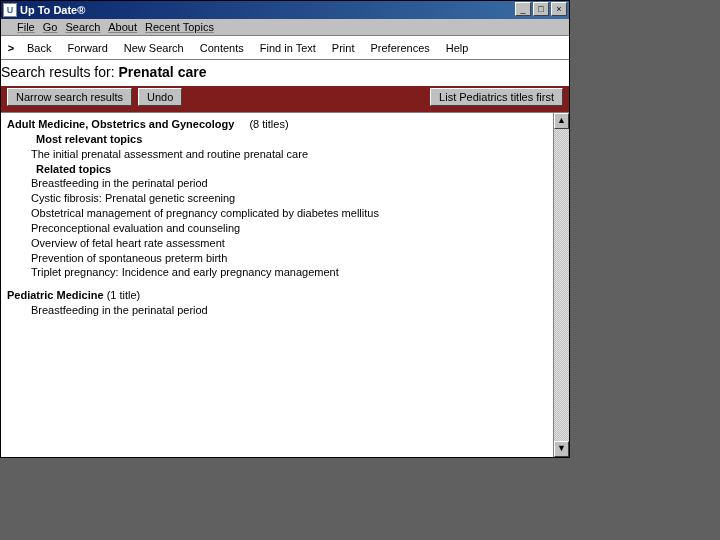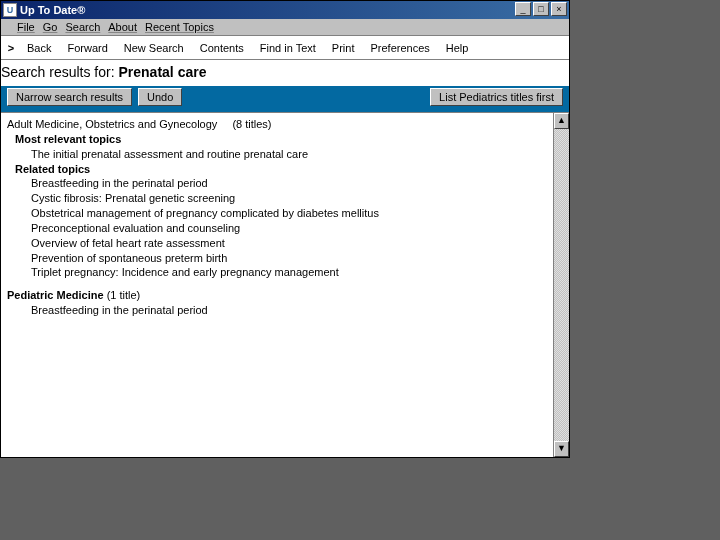--- a/index.html
+++ b/index.html
@@ -71,21 +71,21 @@
     white-space: nowrap;
   }
   .search-header {
     background: #fff;
     text-align: left;
     padding: 4px 0 6px 0;
     font-size: 14px;
   }
   .search-header .q { font-weight: bold; }
   .action-row {
-    background: #0369a1;
+    background: #7f1d1d;
     display: flex;
     align-items: center;
     padding: 2px 6px 6px 6px;
     gap: 6px;
   }
   .btn {
     background: #c0c0c0;
     border: 1px solid #404040;
     border-top-color:#fff; border-left-color:#fff;
     padding: 2px 8px;
@@ -116,21 +116,21 @@
   }
   .scrollbar .sb-btn {
     position:absolute; left:0; width:100%; height:16px;
     background:#c0c0c0;
     border:1px solid #fff; border-right-color:#404040;border-bottom-color:#404040;
     text-align:center; font-size:9px; line-height:13px;
   }
   .scrollbar .sb-up { top:0; }
   .scrollbar .sb-down { bottom:0; }
   .section-title { font-weight: bold; }
-  .subheader { font-weight: bold; margin-left: 8px; }
+  .subheader { font-weight: bold; margin-left: 29px; }
   .topic { margin-left: 24px; }
 </style>
 </head>
 <body>
 
 <div class="window">
   <div class="titlebar">
     <div class="app-icon">U</div>
     <div class="title">Up To Date®</div>
     <div class="win-controls">
@@ -166,21 +166,21 @@
 
   <div class="action-row">
     <button class="btn">Narrow search results</button>
     <button class="btn">Undo</button>
     <div class="grow"></div>
     <button class="btn">List Pediatrics titles first</button>
   </div>
 
   <div class="content-wrap">
     <div class="content" id="content">
-        <div class="section-title"><span style="font-weight: normal;">Adult Medicine, Obstetrics and Gynecology </span><span style="font-weight: normal; margin-left: 12px;">(8 titles)</span></div>
+        <div class="section-title"><span style="font-weight: bold;">Adult Medicine, Obstetrics and Gynecology </span><span style="font-weight: normal; margin-left: 12px;">(8 titles)</span></div>
         <div class="subheader">Most relevant topics</div>
         <div class="topic">The initial prenatal assessment and routine prenatal care</div>
         <div class="subheader">Related topics</div>
         <div class="topic">Breastfeeding in the perinatal period</div>
         <div class="topic">Cystic fibrosis: Prenatal genetic screening</div>
         <div class="topic">Obstetrical management of pregnancy complicated by diabetes mellitus</div>
         <div class="topic">Preconceptional evaluation and counseling</div>
         <div class="topic">Overview of fetal heart rate assessment</div>
         <div class="topic">Prevention of spontaneous preterm birth</div>
         <div class="topic">Triplet pregnancy: Incidence and early pregnancy management</div>

